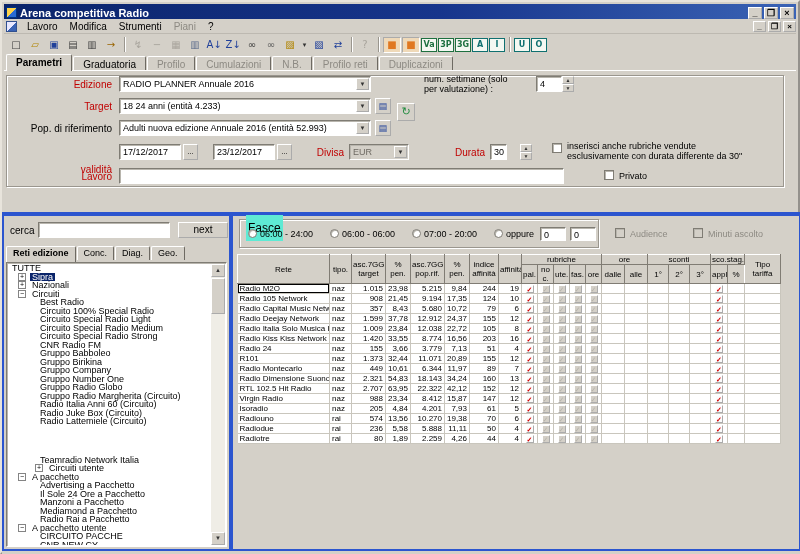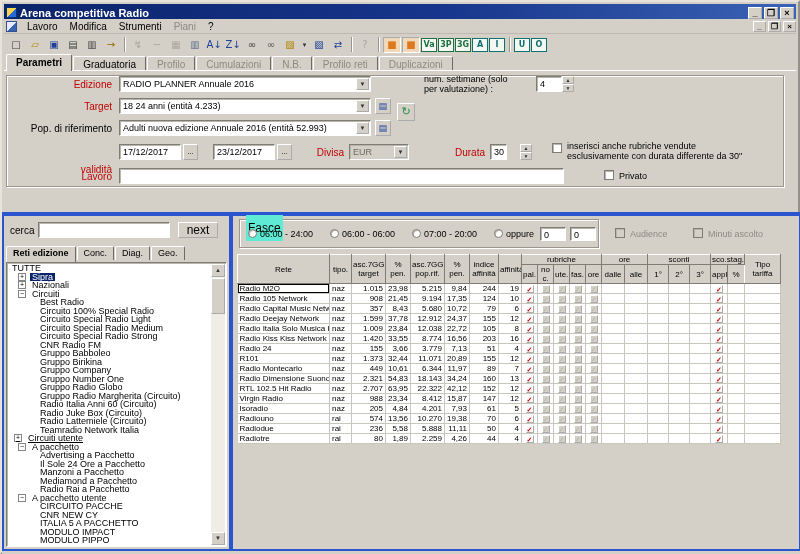--- a/index.html
+++ b/index.html
@@ -80,22 +80,22 @@
   .pre { white-space:pre-line; }
 
   
   #lower { position:absolute; left:0; top:210px; width:800px; height:339px; background:#2b55cf; }
   #left-panel { position:absolute; left:2px; top:4px; width:225px; height:333px; background:#d4d0c8; }
   #right-panel { position:absolute; left:231px; top:4px; width:566px; height:333px; background:#d4d0c8; }
 
   
   #cerca-label { position:absolute; left:6px; top:9px; font-size:10px; }
   #cerca-input { left:34px; top:6px; width:132px; height:16px; }
-  #next-btn { position:absolute; left:174px; top:6px; width:40px; height:16px;
-    background:#d4d0c8; border:1px outset #fff; font-size:12px; text-align:center; line-height:14px; }
+  #next-btn { position:absolute; left:174px; top:6px; width:50px; height:16px;
+    background:#d4d0c8; border:1px outset #fff; font-size:10px; text-align:center; line-height:14px; }
   #left-tabs { position:absolute; left:2px; top:30px; right:2px; height:16px; display:flex; align-items:flex-start; }
   #left-tabs .tab { font-size:9px; height:14px; padding:1px 6px 0 6px; }
   #left-tabs .tab.active { height:16px; }
   #treebox { position:absolute; left:2px; top:46px; width:221px; height:285px;
     background:#fff; border:1px solid #7f7c74; border-bottom-color:#fff; border-right-color:#fff;
     box-shadow:inset 1px 1px 0 #b8b5ad; overflow:hidden; }
   #tree { position:absolute; left:1px; top:1px; right:15px; bottom:1px; overflow:hidden; }
   .tree-row { height:8.5px; line-height:8.5px; font-size:9px; white-space:nowrap;
     display:flex; align-items:center; }
   .expander { width:8px; height:8px; border:1px solid #848484; background:#fff;
@@ -347,24 +347,24 @@
             </div>
             <div class="tree-row" style="padding-left: 30px;">
               <span class="tree-label">Radio Italia Anni 60 (Circuito)</span>
             </div>
             <div class="tree-row" style="padding-left: 30px;">
               <span class="tree-label">Radio Juke Box (Circuito)</span>
             </div>
             <div class="tree-row" style="padding-left: 30px;">
               <span class="tree-label">Radio Lattemiele (Circuito)</span>
             </div>
-            <div class="tree-row" style="padding-left: 30px;">
+            <div class="tree-row" style="padding-left: 30px; margin-top: 30px;">
               <span class="tree-label">Teamradio Network Italia</span>
             </div>
-            <div class="tree-row" style="padding-left: 6px; text-decoration: underline;">
+            <div class="tree-row" style="padding-left: 27px;">
               <span class="expander">+</span>
               <span class="tree-label">Circuiti utente</span>
             </div>
             <div class="tree-row" style="padding-left: 10px;">
               <span class="expander">−</span>
               <span class="tree-label">A pacchetto</span>
             </div>
             <div class="tree-row" style="padding-left: 30px;">
               <span class="tree-label">Advertising a Pacchetto</span>
             </div>

